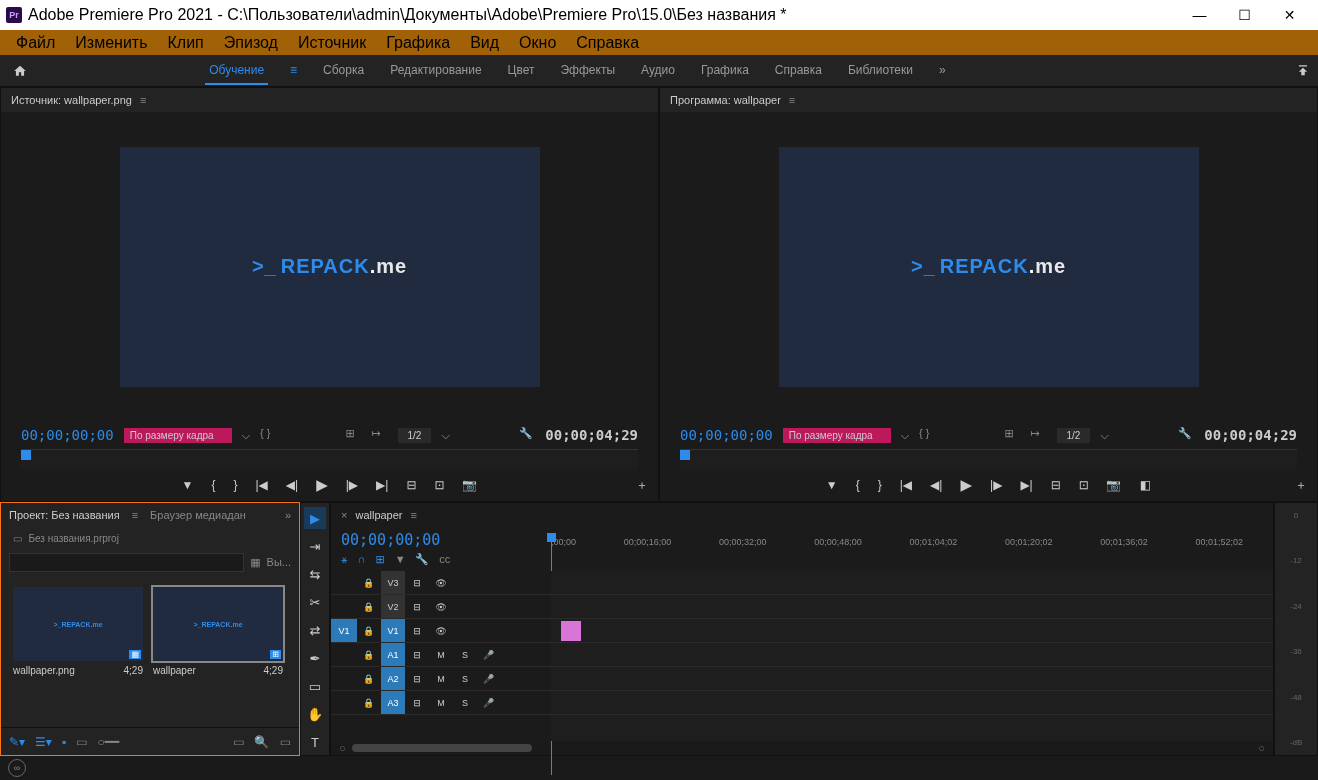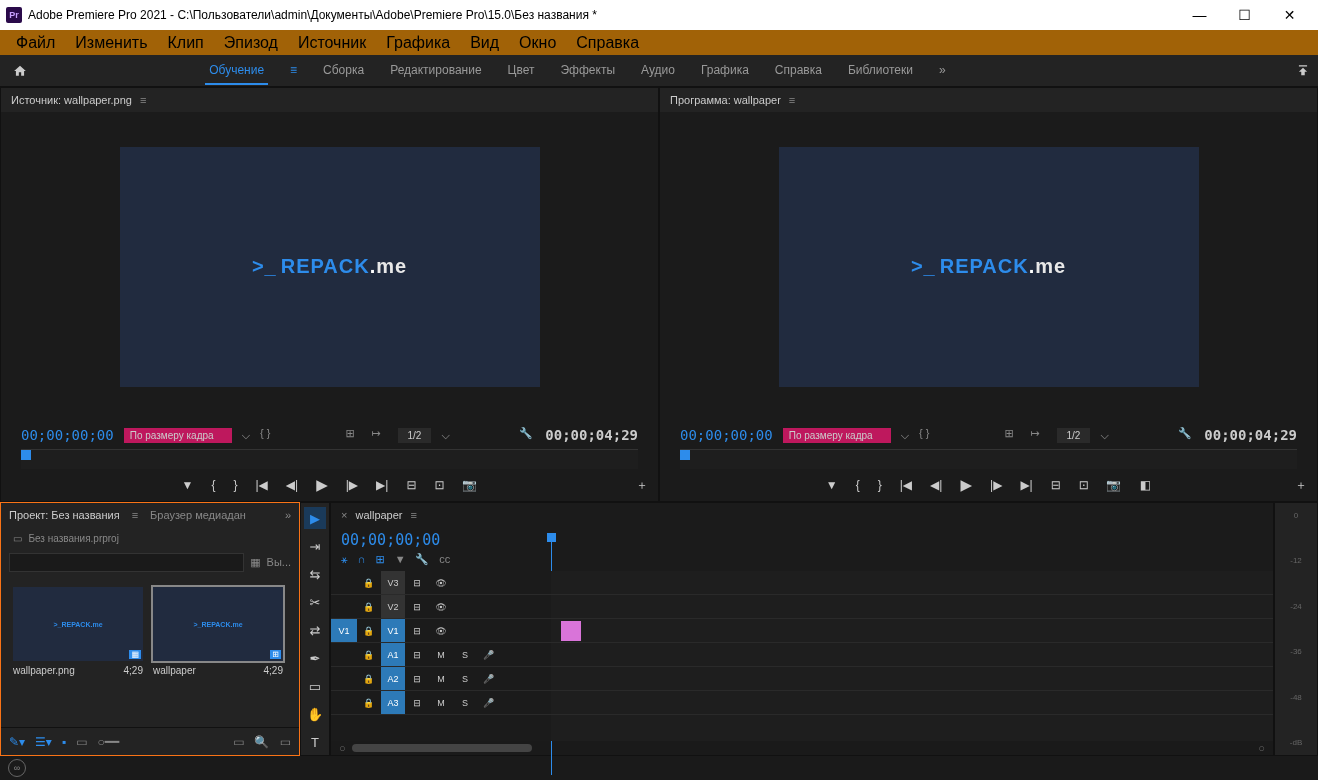--- a/index.html
+++ b/index.html
@@ -1,19 +1,19 @@
 <!DOCTYPE html>
 <html><head>
 <meta charset="utf-8">
 <style>
 * { margin: 0; padding: 0; box-sizing: border-box; font-family: "Segoe UI", Tahoma, sans-serif; user-select: none; }
 body { width: 1318px; height: 780px; background: #232323; color: #ccc; font-size: 11px; overflow: hidden; display: flex; flex-direction: column; }
 .title-bar { height: 30px; background: #fff; color: #000; display: flex; align-items: center; padding: 0 6px; }
 .title-bar .app-icon { width: 16px; height: 16px; background: #2a0a4a; color: #c9a0ff; font-size: 9px; font-weight: bold; display: flex; align-items: center; justify-content: center; border-radius: 2px; margin-right: 6px; }
-.title-bar .title-text { font-size: 12px; }
+.title-bar .title-text { font-size: 16px; }
 .title-bar .win-controls { margin-left: auto; display: flex; }
 .title-bar .win-btn { width: 45px; height: 30px; display: flex; align-items: center; justify-content: center; font-size: 14px; cursor: pointer; }
 .menu-bar { height: 25px; background: #a16207; color: #000; display: flex; align-items: center; padding: 0 8px; gap: 4px; font-size: 16px; }
 .menu-bar span { padding: 2px 8px; cursor: pointer; }
 .workspace-bar { height: 32px; background: #232323; display: flex; align-items: center; padding: 0 8px; border-bottom: 1px solid #111; }
 .home-icon { width: 24px; height: 24px; display: flex; align-items: center; justify-content: center; cursor: pointer; }
 .ws-tabs { display: flex; gap: 18px; margin-left: auto; margin-right: auto; font-size: 12px; color: #999; }
 .ws-tabs span { padding: 6px 4px; cursor: pointer; }
 .ws-tabs .active { color: #2d8ceb; border-bottom: 2px solid #2d8ceb; }
 .share-icon { margin-left: auto; cursor: pointer; }
@@ -313,20 +313,30 @@
         <div class="tl-icons">
           <span>⚹</span>
           <span>∩</span>
           <span>⊞</span>
           <span class="gray">▼</span>
           <span class="gray">🔧</span>
           <span class="gray">cc</span>
         </div>
       </div>
       <div class="tl-ruler">
+        <div class="ticks">
+          <span>;00;00</span>
+          <span>00;00;16;00</span>
+          <span>00;00;32;00</span>
+          <span>00;00;48;00</span>
+          <span>00;01;04;02</span>
+          <span>00;01;20;02</span>
+          <span>00;01;36;02</span>
+          <span>00;01;52;02</span>
+        </div>
         <div class="playhead"></div>
       </div>
     </div>
     <div class="tracks">
       <div class="track-headers">
         <div class="track-row">
             <span class="src empty"></span>
             <span class="lock">🔒</span>
             <span class="tgt off">V3</span>
             <span class="eye">⊟</span>

